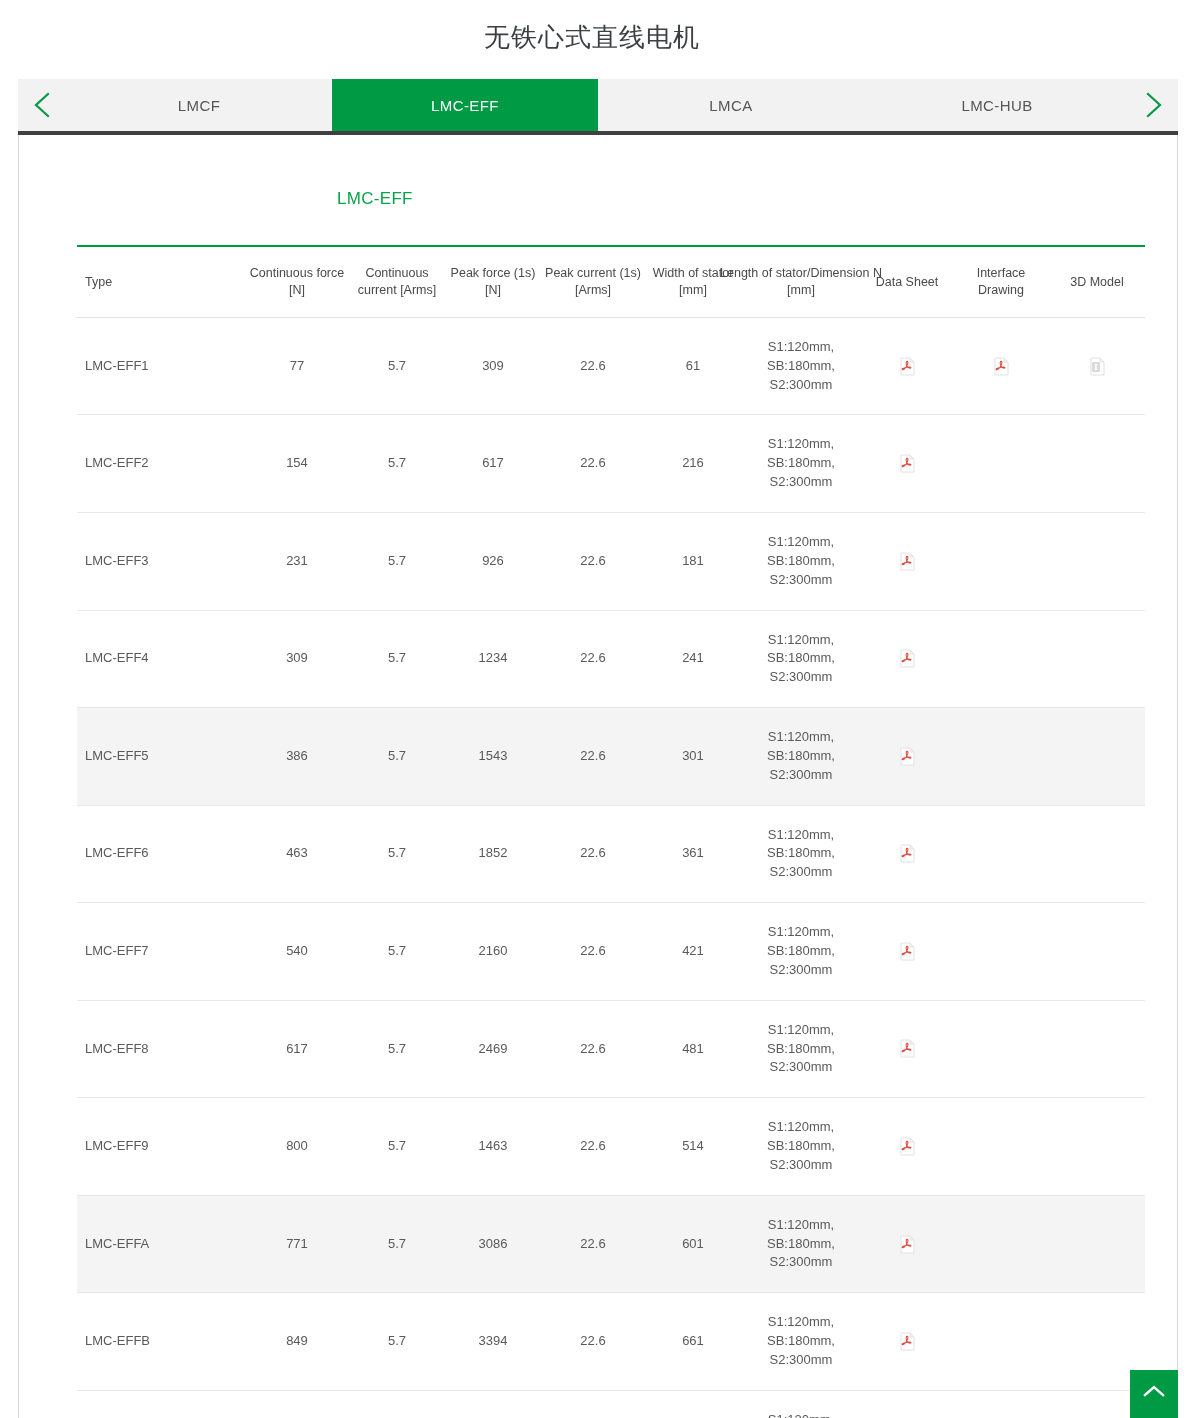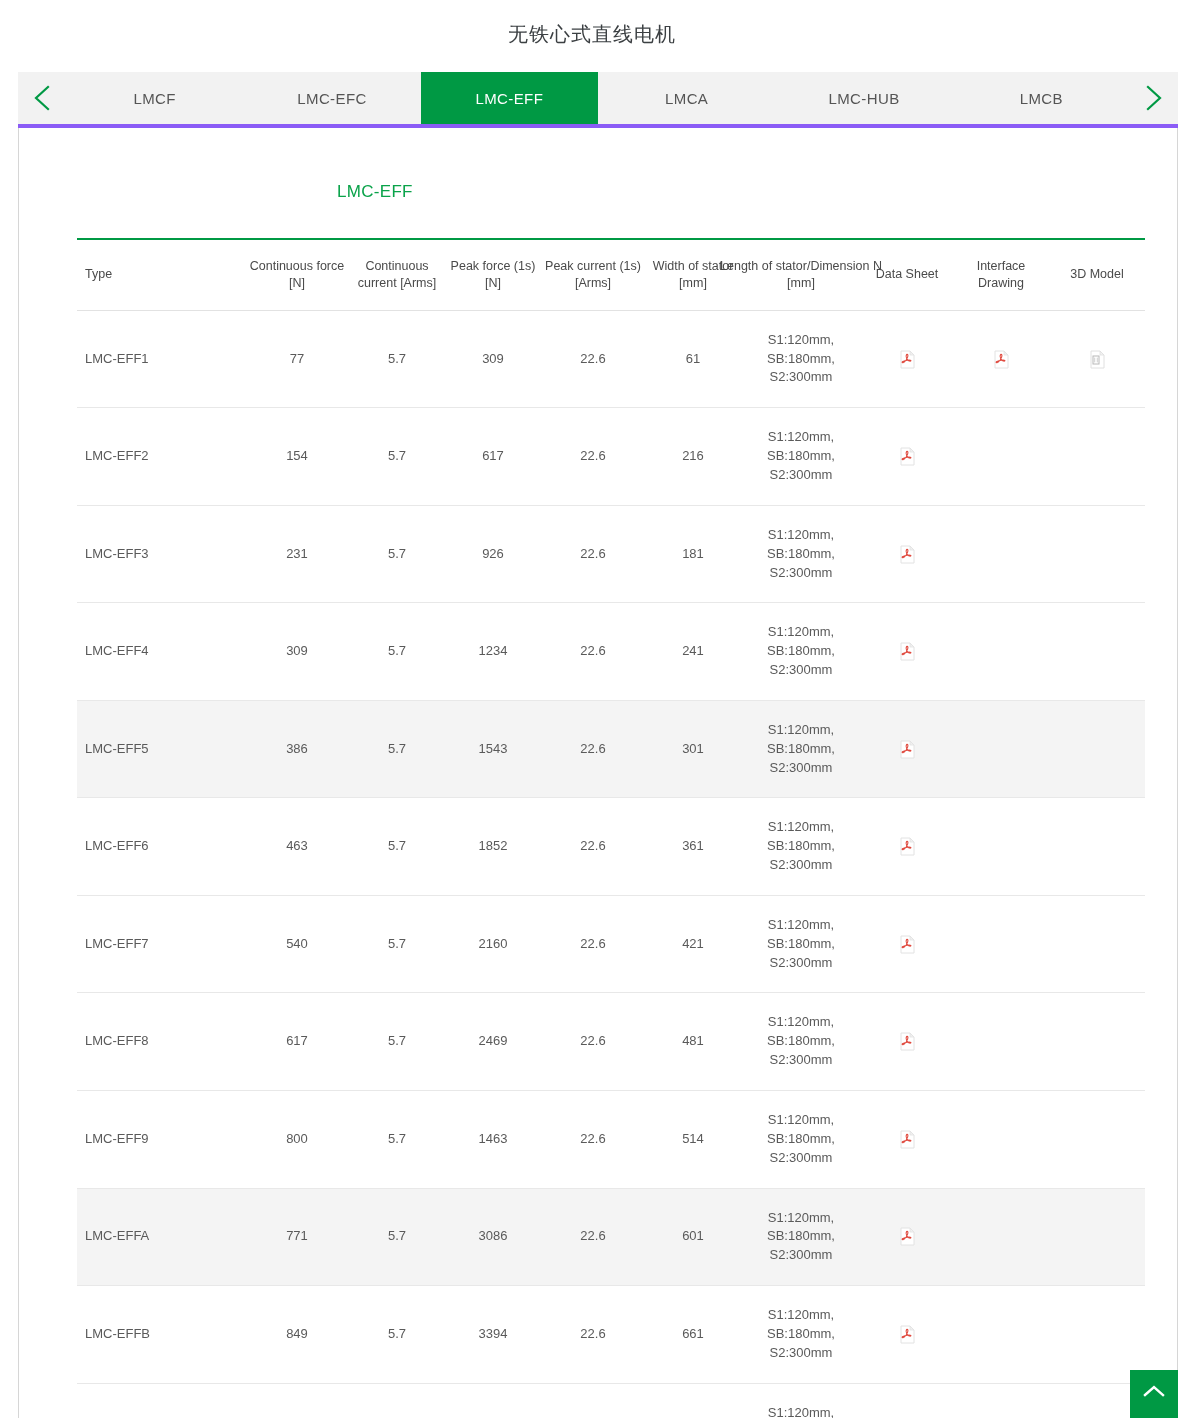--- a/index.html
+++ b/index.html
@@ -13,35 +13,35 @@
   body {
     width: 1196px;
     height: 1418px;
     position: relative;
     overflow: hidden;
   }
 
   
   .page-title {
     text-align: center;
-    font-size: 20px;
+    font-size: 26px;
     color: #3c4043;
     font-weight: 400;
     line-height: 1.2;
     padding: 22px 12px 26px 0;
     letter-spacing: 1px;
   }
 
   
   .tabbar-wrap {
     position: relative;
     margin: 0 18px 0 18px;
     height: 56px;
     background: #f2f2f2;
-    border-bottom: 4px solid #8b5cf6;
+    border-bottom: 4px solid #404040;
     display: flex;
     align-items: stretch;
     text-align: right;
   }
   .tab-arrow {
     width: 48px;
     flex: 0 0 48px;
     display: flex;
     align-items: center;
     justify-content: center;
@@ -183,34 +183,28 @@
       <svg width="22" height="30" viewBox="0 0 22 30" aria-hidden="true">
         <polyline points="17,4 5,15 17,26" fill="none" stroke="#009944" stroke-width="2.2" stroke-linecap="square" stroke-linejoin="miter"></polyline>
       </svg>
     </span>
   </div>
 
   <div class="tabs" id="tabs">
       <div class="tab">
         <span>LMCF</span>
       </div>
-      <div class="tab">
-        <span>LMC-EFC</span>
-      </div>
       <div class="tab active">
         <span>LMC-EFF</span>
       </div>
       <div class="tab">
         <span>LMCA</span>
       </div>
       <div class="tab">
         <span>LMC-HUB</span>
-      </div>
-      <div class="tab">
-        <span>LMCB</span>
       </div>
     </div>
 
   <div class="tab-arrow">
     <span>
       <svg width="22" height="30" viewBox="0 0 22 30" aria-hidden="true">
         <polyline points="5,4 17,15 5,26" fill="none" stroke="#009944" stroke-width="2.2" stroke-linecap="square" stroke-linejoin="miter"></polyline>
       </svg>
     </span>
   </div>

